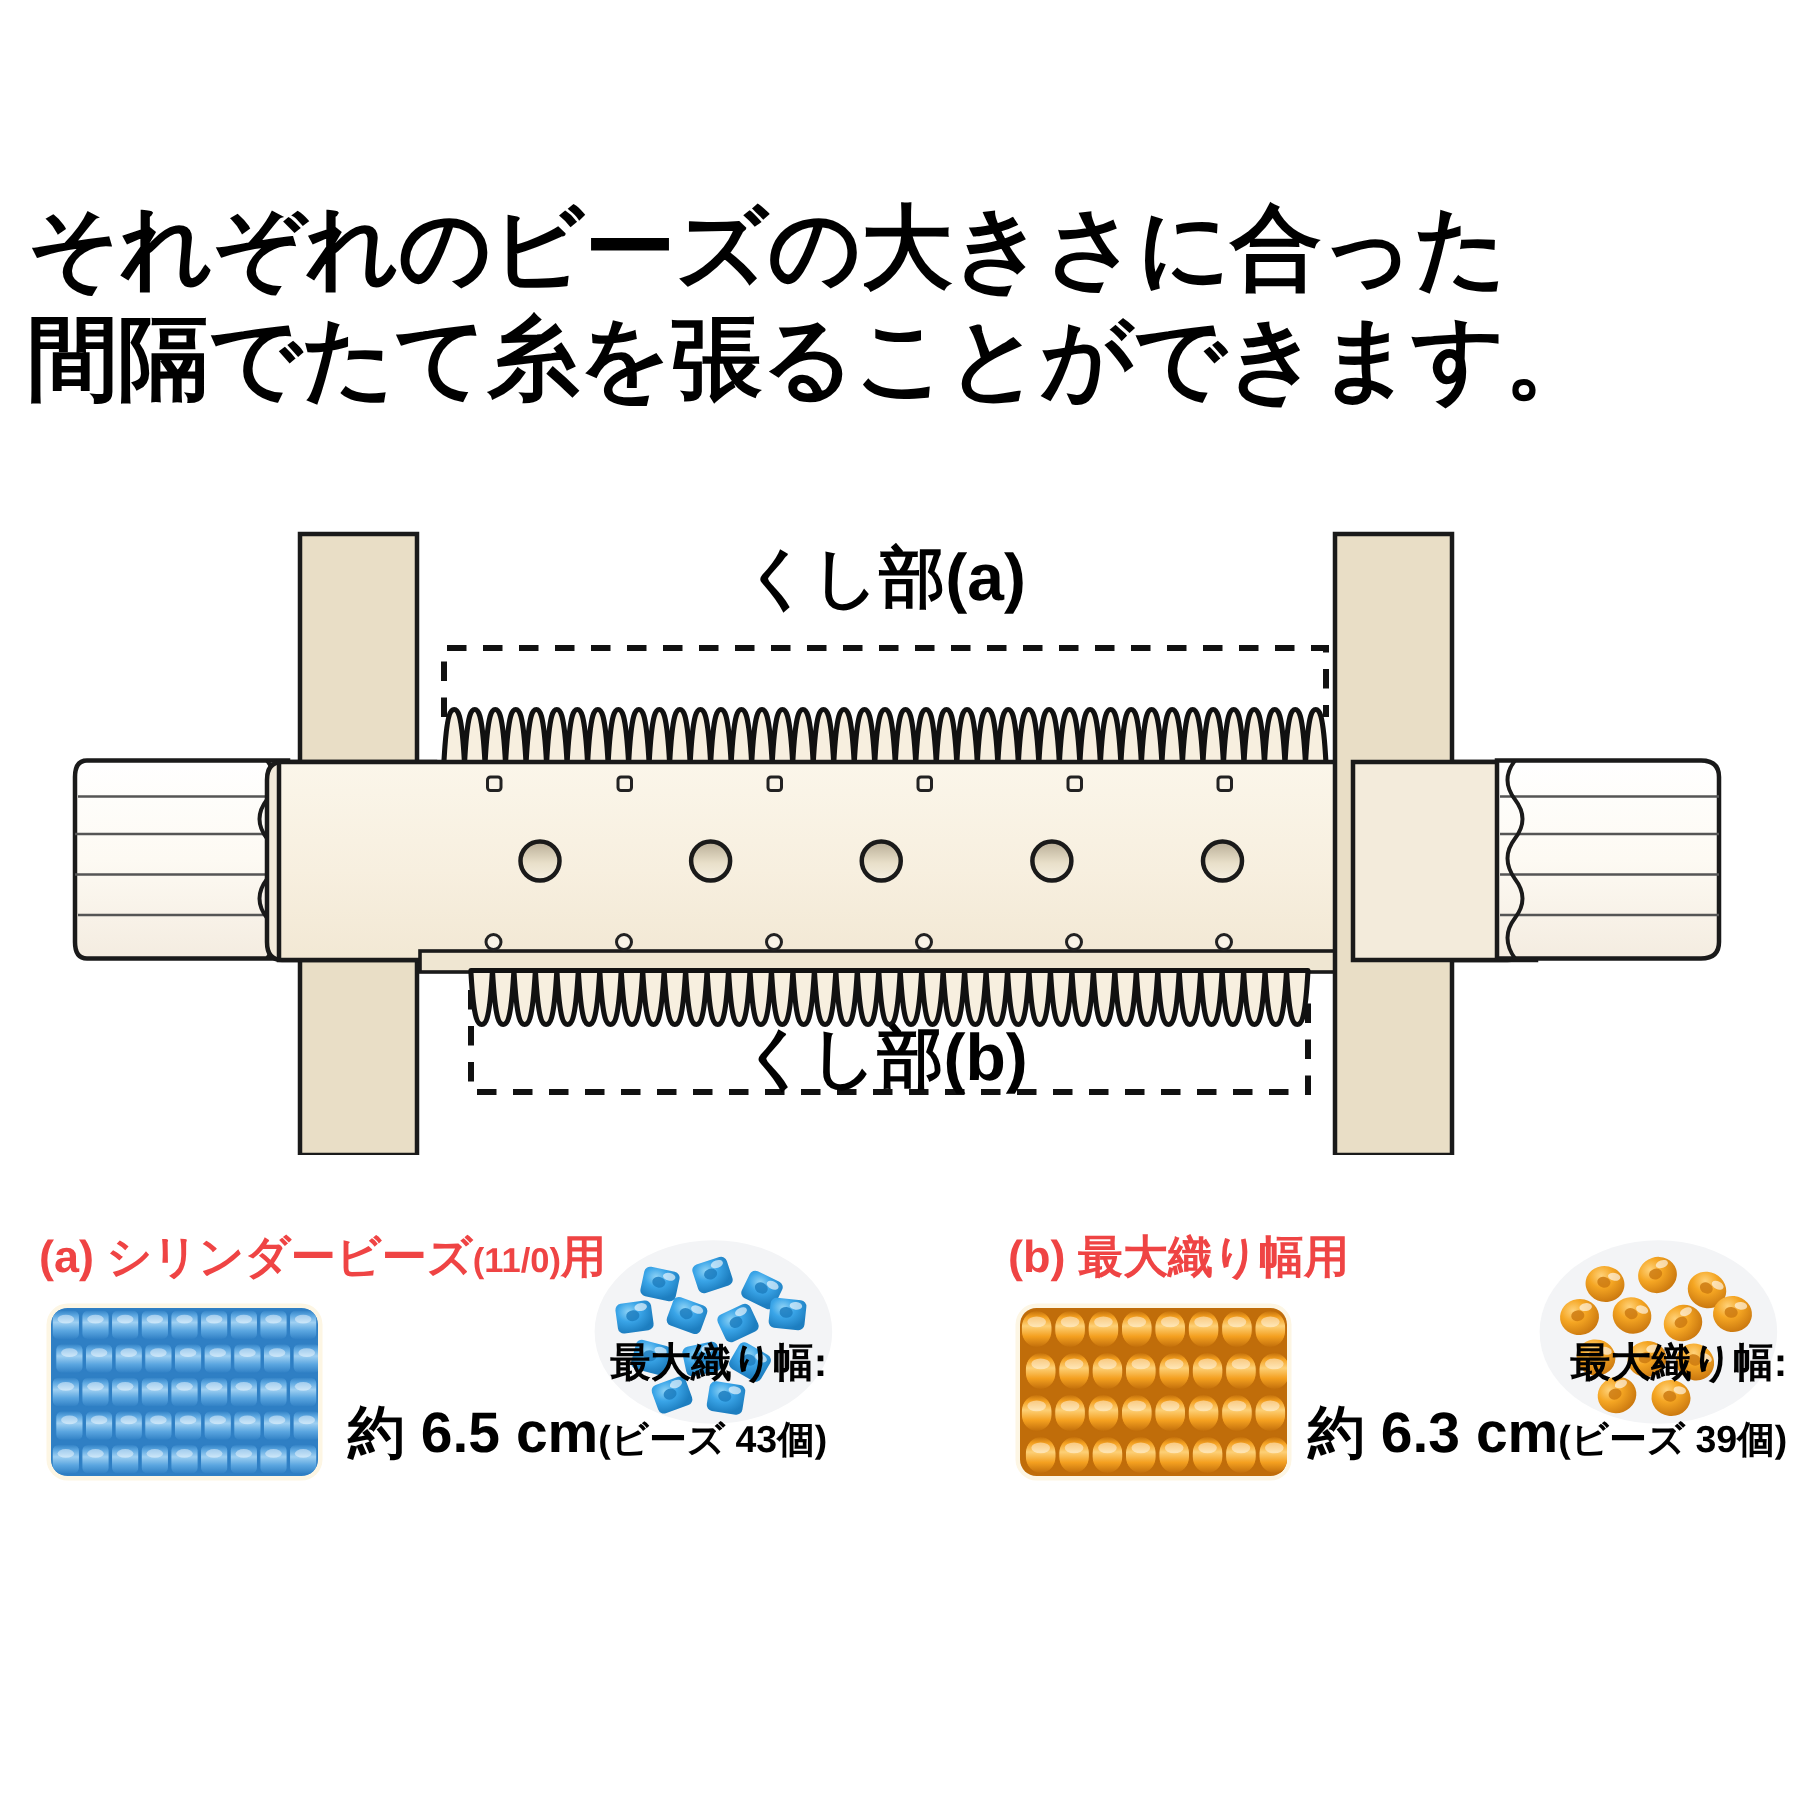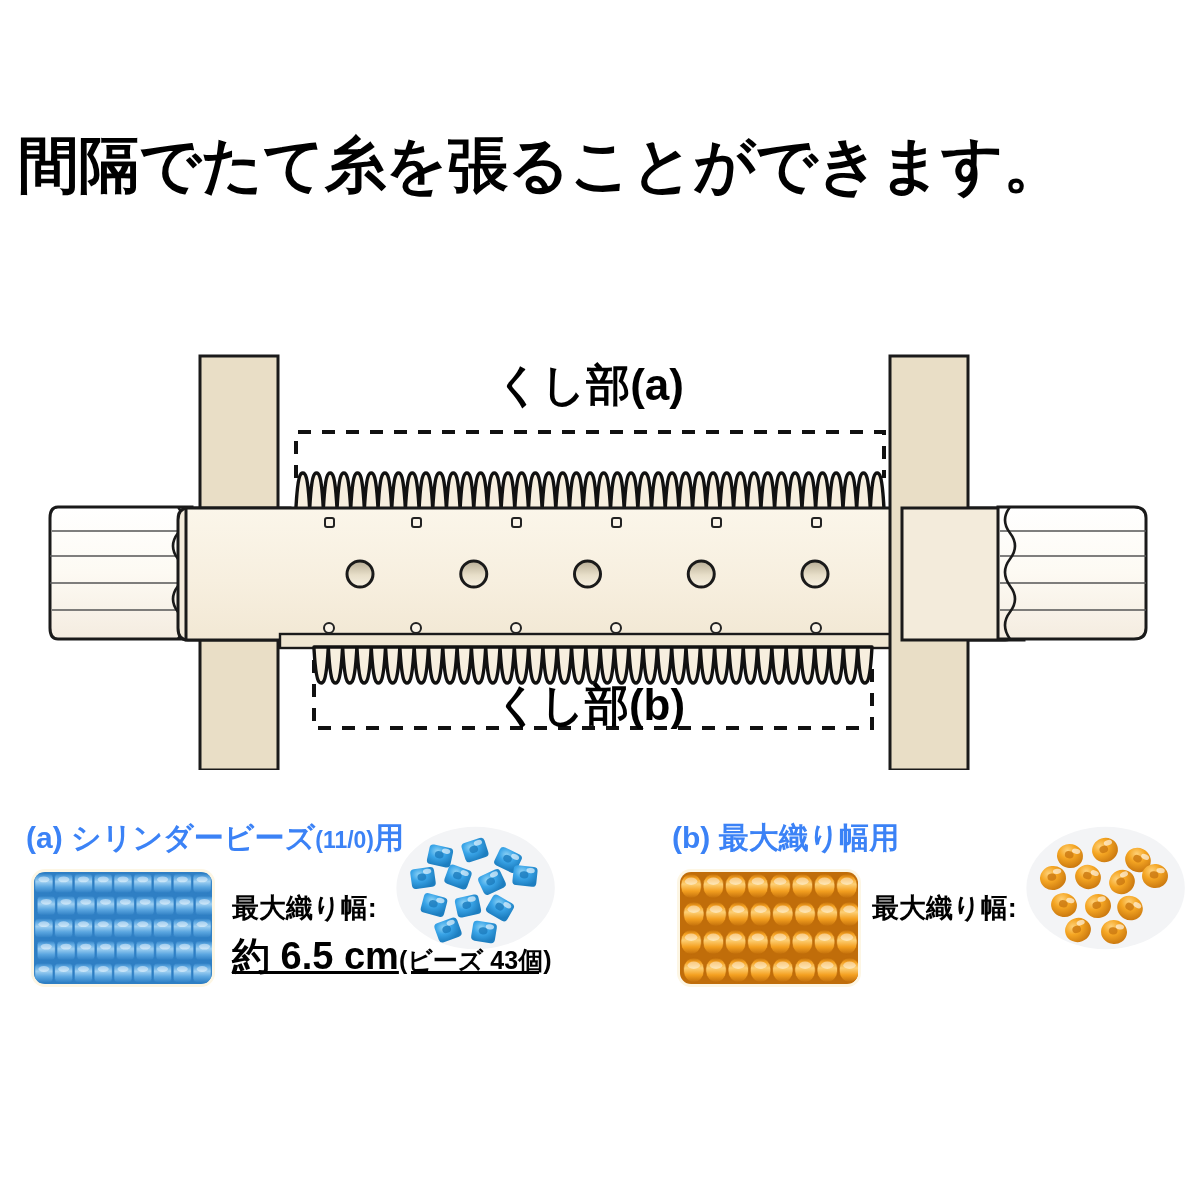--- a/index.html
+++ b/index.html
@@ -30,62 +30,63 @@
   .diagram{position:absolute;left:0;top:340px;width:1060px;height:430px;}
   .diagram svg{display:block;}
 
   
   .panel{position:absolute;top:810px;height:200px;}
   .panel-a{left:14px;width:580px;}
   .panel-b{left:660px;width:540px;}
 
   .panel-title{
     position:absolute;top:8px;left:12px;
-    font-size:30px;font-weight:700;color:#3b82f6;
+    font-size:30px;font-weight:700;color:#ef4444;
     white-space:nowrap;
   }
   .panel-title .small{font-size:23px;}
 
   .swatch{
     position:absolute;top:62px;left:20px;
     width:178px;height:112px;
     border-radius:11px;
     overflow:hidden;
     background:#fdf6e4;
     box-shadow:0 0 0 3px #fdf6e4;
   }
   .swatch svg{display:block;}
 
   .meas{
     position:absolute;left:218px;top:82px;
-    color:#000;white-space:nowrap;
+    color:#000;white-space:nowrap;text-align:right;
   }
   .panel-b .meas{left:212px;}
   .meas .lab{
     display:block;font-size:27px;font-weight:700;line-height:33px;
   }
   .meas .val{
-    display:block;font-size:38px;font-weight:700;line-height:54px;margin-top:4px;text-decoration:underline;
+    display:block;font-size:38px;font-weight:700;line-height:54px;margin-top:4px;
   }
   .meas .val .unitsmall{font-size:25px;}
 
   .loosephoto{
     position:absolute;top:10px;
     width:180px;height:136px;
   }
   .panel-a .loosephoto{left:368px;}
   .panel-b .loosephoto{left:352px;}
   .loosephoto svg{display:block;}
 </style>
 </head>
 <body>
 
 <div id="page">
 
   <div class="headline">
+    <span class="l1">それぞれのビーズの大きさに合った</span>
     <span class="l2">間隔でたて糸を張ることができます。</span>
   </div>
 
   <div class="diagram">
     <svg width="1200" height="430" viewBox="0 0 1200 430" xmlns="http://www.w3.org/2000/svg">
       <defs>
         <linearGradient id="beamGrad" x1="0" y1="0" x2="0" y2="1">
           <stop offset="0%" stop-color="#fbf6ea"></stop>
           <stop offset="55%" stop-color="#f7efdf"></stop>
           <stop offset="100%" stop-color="#f2e8d4"></stop>
@@ -533,16 +534,17 @@
           <g transform="rotate(9 102 112)">
             <ellipse cx="102" cy="112" rx="13" ry="12" fill="url(#looseBg)"></ellipse>
             <ellipse cx="101" cy="111" rx="4.4" ry="3.6" fill="#cc7a10" opacity="0.85"></ellipse>
             <ellipse cx="107" cy="106" rx="4.2" ry="2.6" fill="#ffffff" opacity="0.62"></ellipse>
           </g>
         </svg>
     </div>
 
     <div class="meas">
       <span class="lab">最大織り幅:</span>
+      <span class="val"><span>約 6.3 cm</span><span class="unitsmall">(ビーズ 39個)</span></span>
     </div>
   </div>
 
 </div>
 
 </body></html>

